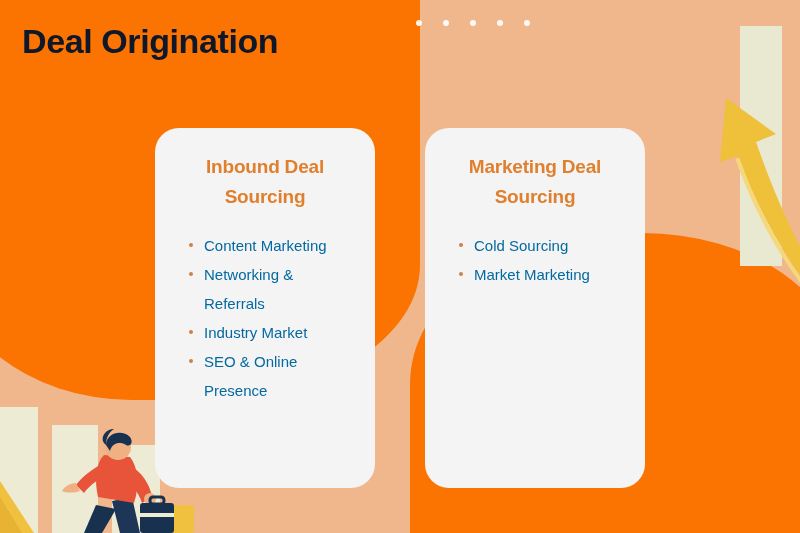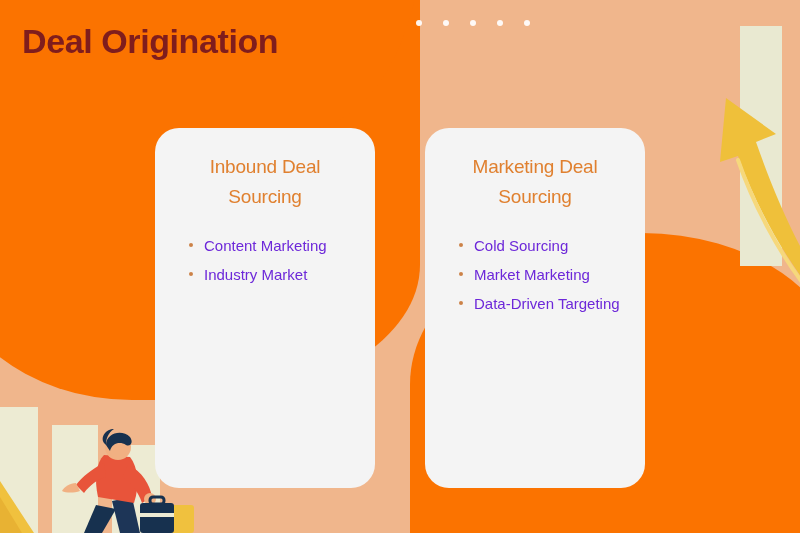--- a/index.html
+++ b/index.html
@@ -101,21 +101,21 @@
     height: 140px;
   }
   .illo svg { display:block; }
 
   
   .title {
     position: absolute;
     left: 22px;
     top: 20px;
     width: 360px;
-    color: #7f1d1d;
+    color: #0f172a;
     font-size: 34px;
     font-weight: 700;
     line-height: 1.25;
     letter-spacing: -0.4px;
   }
 
   
   .cards {
     position: absolute;
     left: 155px;
@@ -129,34 +129,34 @@
     width: 220px;
     height: 360px;
     background: #F4F4F4;
     border-radius: 24px;
     box-sizing: border-box;
     padding: 24px 18px 18px 18px;
   }
   .card-title {
     color: #E0802F;
     font-size: 19px;
-    font-weight: 400;
+    font-weight: 700;
     text-align: center;
     line-height: 1.6;
     letter-spacing: -0.2px;
     margin: 0 0 18px 0;
   }
   .card-list {
     list-style: none;
     margin: 0;
     padding: 0 0 0 16px;
   }
   .card-list li {
     position: relative;
-    color: #6d28d9;
+    color: #0369a1;
     font-size: 15px;
     line-height: 29px;
     padding-left: 15px;
   }
   .card-list li::before {
     content: "";
     position: absolute;
     left: 0;
     top: 12px;
     width: 4px;
@@ -233,30 +233,31 @@
 
   <div class="cards">
 
     <div class="card">
       <h2 class="card-title">
         <span>Inbound Deal</span><br>
         <span>Sourcing</span>
       </h2>
       <ul class="card-list">
         <li>Content Marketing</li>
+        <li>Networking &amp; Referrals</li>
         <li>Industry Market</li>
+        <li>SEO &amp; Online Presence</li>
       </ul>
     </div>
 
     <div class="card">
       <h2 class="card-title">
         <span>Marketing Deal</span><br>
         <span>Sourcing</span>
       </h2>
       <ul class="card-list">
         <li>Cold Sourcing</li>
         <li>Market Marketing</li>
-        <li>Data-Driven Targeting</li>
       </ul>
     </div>
 
   </div>
 </div>
 
 </body></html>

